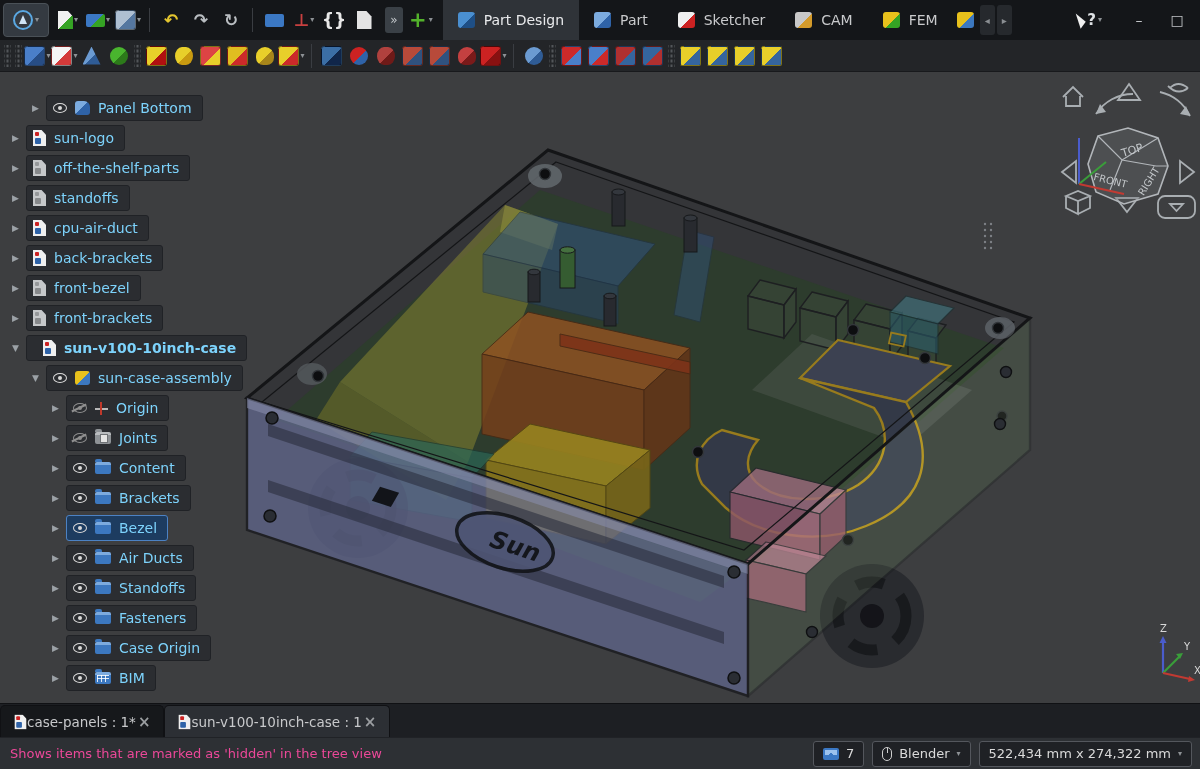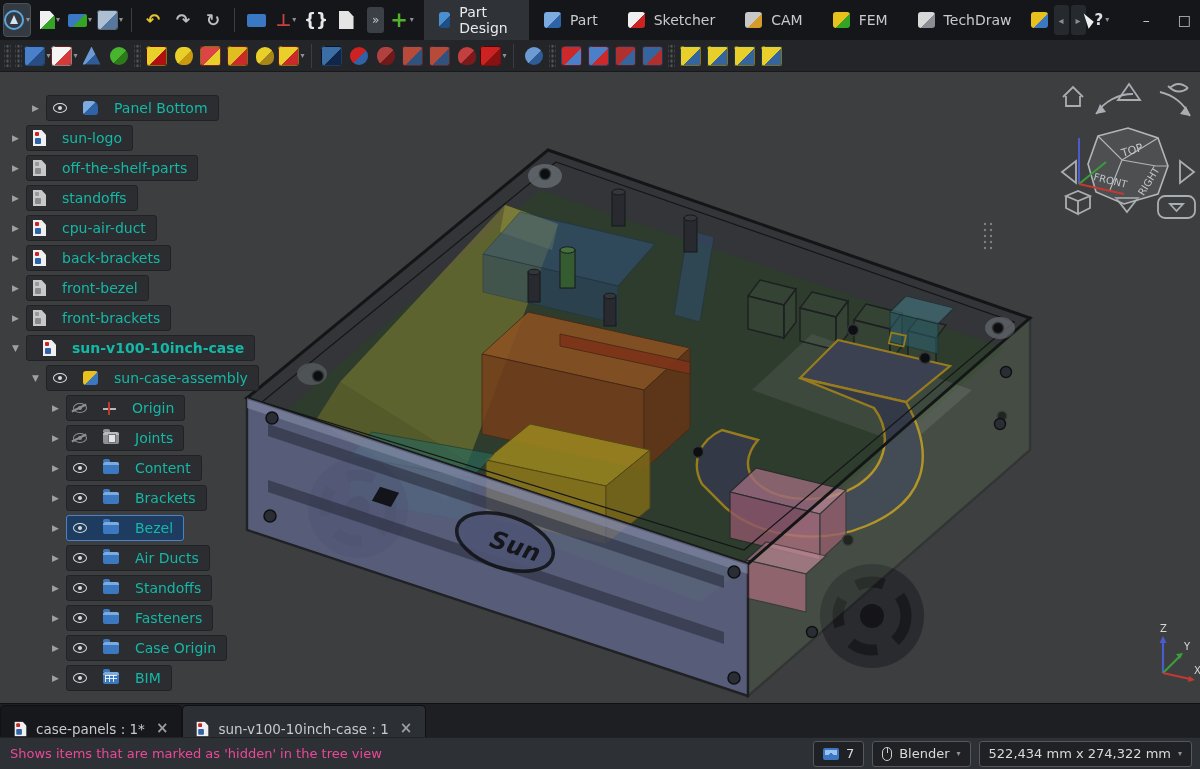--- a/index.html
+++ b/index.html
@@ -51,22 +51,22 @@
   .tgrip{width:7px;height:22px;margin:0 2px;background-image:radial-gradient(#53565a 1px,transparent 1.2px);
          background-size:4px 5px;background-position:center;}
   .tb2-btn{height:28px;min-width:27px;display:flex;align-items:center;justify-content:center;gap:1px;border-radius:3px;}
   
   .main{position:absolute;left:0;top:72px;width:1200px;height:631px;background:#3d3e40;}
   svg text{user-select:none;}
   
   .tree{position:absolute;left:0;top:23px;display:flex;flex-direction:column;gap:4px;}
   .trow{display:flex;align-items:center;height:26px;}
   .arrow{width:15px;text-align:center;font-size:9px;color:#9ba1a6;margin-right:3px;}
-  .chip{display:inline-flex;align-items:center;gap:16px;background:#2b2d31;border:1px solid #202226;
-        border-radius:3px;padding:0 10px 0 6px;height:26px;color:#14b8a6;font-size:14px;box-sizing:border-box;}
+  .chip{display:inline-flex;align-items:center;gap:8px;background:#2b2d31;border:1px solid #202226;
+        border-radius:3px;padding:0 10px 0 6px;height:26px;color:#7dd3fc;font-size:14px;box-sizing:border-box;}
   .chip.sel{background:#1d3c60;border-color:#4c82c4;}
   .chip.bold{font-weight:bold;padding-left:16px;}
   .eye{width:14px;height:10px;border:1.6px solid #dadada;border-radius:50%;position:relative;display:inline-block;box-sizing:border-box;flex:none;}
   .eye::after{content:"";position:absolute;left:50%;top:50%;width:4px;height:4px;margin:-2px 0 0 -2px;border-radius:50%;background:#dadada;}
   .eye.off{border-color:#8f8f8f;}
   .eye.off::after{background:#8f8f8f;}
   .eye.off::before{content:"";position:absolute;left:-3px;top:2.5px;width:16px;height:1.8px;background:#8f8f8f;transform:rotate(-26deg);}
   .tico{display:inline-block;position:relative;flex:none;}
   .ti-folder{width:16px;height:12px;background:linear-gradient(180deg,#7cabdf 0 3px,#3c78c0 3px);border-radius:2px;}
   .ti-folder::before{content:"";position:absolute;top:-3px;left:0;width:7px;height:3px;background:#3c78c0;border-radius:2px 2px 0 0;}
@@ -83,21 +83,21 @@
   .ti-doc.gray::before{background:#96989a;}
   .ti-doc.gray::after{background:#87898b;}
   .ti-body{width:15px;height:14px;border-radius:3px 6px 3px 3px;background:linear-gradient(135deg,#7cabdf 0 45%,#2f63a8 45%);}
   .ti-assembly{width:15px;height:14px;border-radius:3px;background:linear-gradient(135deg,#e8c11c 0 55%,#3c78c0 55%);}
   .ti-origin{width:13px;height:13px;background:
         linear-gradient(90deg,transparent 5.5px,#c0392b 5.5px 7.5px,transparent 7.5px),
         linear-gradient(0deg,transparent 5.5px,#b8b8b8 5.5px 7.5px,transparent 7.5px);}
   
   .mdibar{position:absolute;left:0;top:703px;width:1200px;height:34px;background:#1d1f23;
           border-top:1px solid #101114;display:flex;align-items:flex-end;box-sizing:border-box;}
-  .mdi-tab{height:32px;display:flex;align-items:flex-end;gap:9px;padding:0 13px;font-size:13.5px;color:#c8c9cb;
+  .mdi-tab{height:32px;display:flex;align-items:center;gap:0;padding:0 13px;font-size:13.5px;color:#c8c9cb;
            border-radius:5px 5px 0 0;border:1px solid #101114;border-bottom:none;box-sizing:border-box;}
   .mdi-tab .ti-doc{transform:scale(.95);}
   .mdi-close{color:#9a9da0;font-size:15px;font-weight:bold;margin-left:2px;}
   
   .statusbar{position:absolute;left:0;top:737px;width:1200px;height:32px;background:#2d3034;
              border-top:1px solid #202226;display:flex;align-items:center;box-sizing:border-box;font-size:13px;}
   .status-msg{padding-left:10px;color:#ec4899;}
   .status-right{margin-left:auto;display:flex;gap:8px;padding-right:8px;align-items:center;}
   .st-btn{height:24px;border:1px solid #54575d;border-radius:3px;background:#1f2125;color:#dadada;
           display:flex;align-items:center;gap:7px;padding:0 9px;font-size:13px;}
@@ -173,24 +173,20 @@
           <span>Sketcher</span>
         </div>
         <div class="wb-tab">
           <span class="wb-ic" style="background: linear-gradient(135deg, rgb(200, 200, 200) 0px, rgb(200, 200, 200) 55%, rgb(212, 154, 42) 55%, rgb(212, 154, 42) 100%);"></span>
           <span>CAM</span>
         </div>
         <div class="wb-tab">
           <span class="wb-ic" style="background: linear-gradient(135deg, rgb(232, 193, 28) 0px, rgb(232, 193, 28) 55%, rgb(53, 163, 36) 55%, rgb(53, 163, 36) 100%);"></span>
           <span>FEM</span>
         </div>
-        <div class="wb-tab">
-          <span class="wb-ic" style="background: linear-gradient(135deg, rgb(216, 216, 216) 0px, rgb(216, 216, 216) 55%, rgb(138, 142, 146) 55%, rgb(138, 142, 146) 100%);"></span>
-          <span>TechDraw</span>
-        </div>
         <div class="wb-tab" style="padding: 0px 4px;">
           <span class="wb-ic" style="background: linear-gradient(135deg, rgb(232, 193, 28) 0px, rgb(232, 193, 28) 55%, rgb(60, 120, 192) 55%, rgb(60, 120, 192) 100%);"></span>
         </div>
       </div>
     <div class="scrolls">
       <div class="scroll-btn">◂</div>
       <div class="scroll-btn">▸</div>
     </div>
   </div>
   <div class="tb-right">

